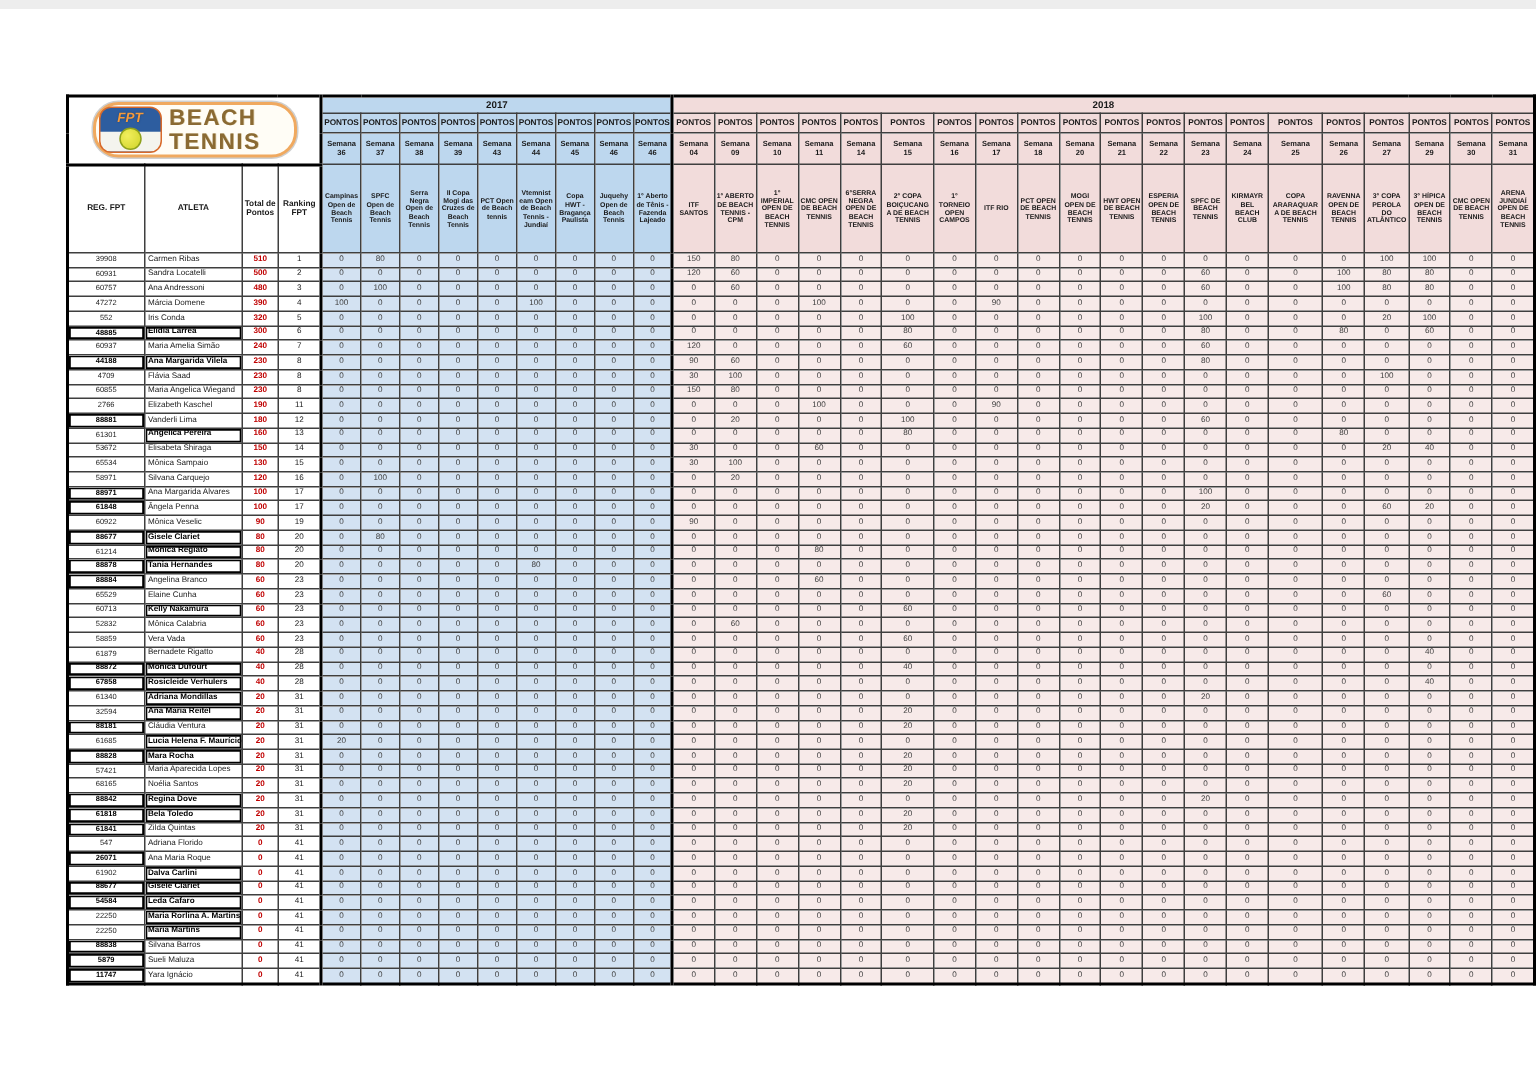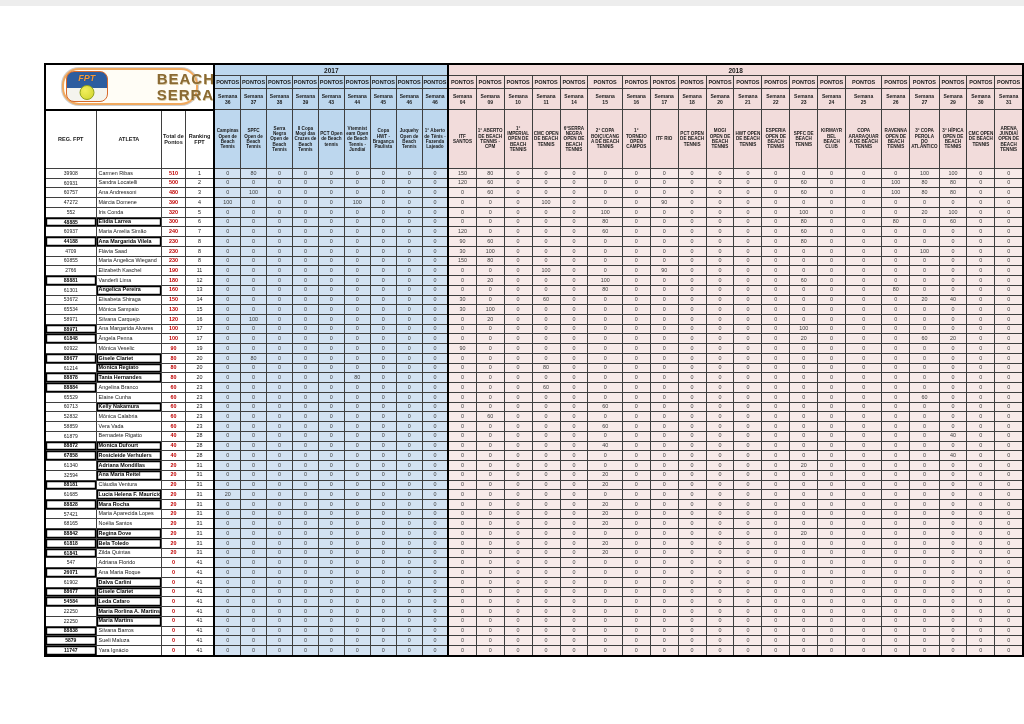--- a/index.html
+++ b/index.html
@@ -34,21 +34,21 @@
   td.totCell{color:#c00000;font-weight:700;}
   td.rankCell{color:#1a1a1a;}
   td.ptCell{color:#404040;}
   .hl{font-weight:800;box-shadow:inset 0 0 0 1.2px #000;color:#000;}
   
   .logoCell{background:#ffffff;border-bottom:2px solid #000;}
   .logoWrap{display:flex;justify-content:center;align-items:center;height:100%;}
   .logo{
     width:132px;height:33px;border-radius:17px;background:#fffdf6;
     border:2px solid #f0a95f;box-shadow:0 0 0 1px #cfcfcf;
-    display:flex;align-items:center;gap:44px;
+    display:flex;align-items:center;
   }
   .emblem{
     width:40px;height:29px;margin-left:2px;border-radius:8px;
     background:linear-gradient(#2d5d9f 0 55%,#f4f4ee 55% 100%);
     border:1.5px solid #d86a2b;position:relative;flex:0 0 auto;
   }
   .emblem .fpt{
     position:absolute;top:2px;left:0;right:0;text-align:center;
     color:#f59a3c;font-weight:800;font-style:italic;font-size:9px;line-height:1;
     text-shadow:0 0 1px #103a6b;
@@ -110,21 +110,21 @@
     <tr id="yearRow">
       <th class="logoCell" colspan="4" rowspan="3">
         <div class="logoWrap">
           <div class="logo">
             <div class="emblem">
               <div class="fpt">FPT</div>
               <div class="ball"></div>
             </div>
             <div class="logoTxt">
               <div>BEACH</div>
-              <div>SERRA</div>
+              <div>TENNIS</div>
             </div>
           </div>
         </div>
       </th>
     <th class="yearCell by sep" colspan="9">2017</th>
         <th class="yearCell py sep" colspan="20">2018</th>
       </tr>
     <tr id="pontosRow">
         <th class="pontosCell by sep">PONTOS</th>
         <th class="pontosCell by">PONTOS</th>

